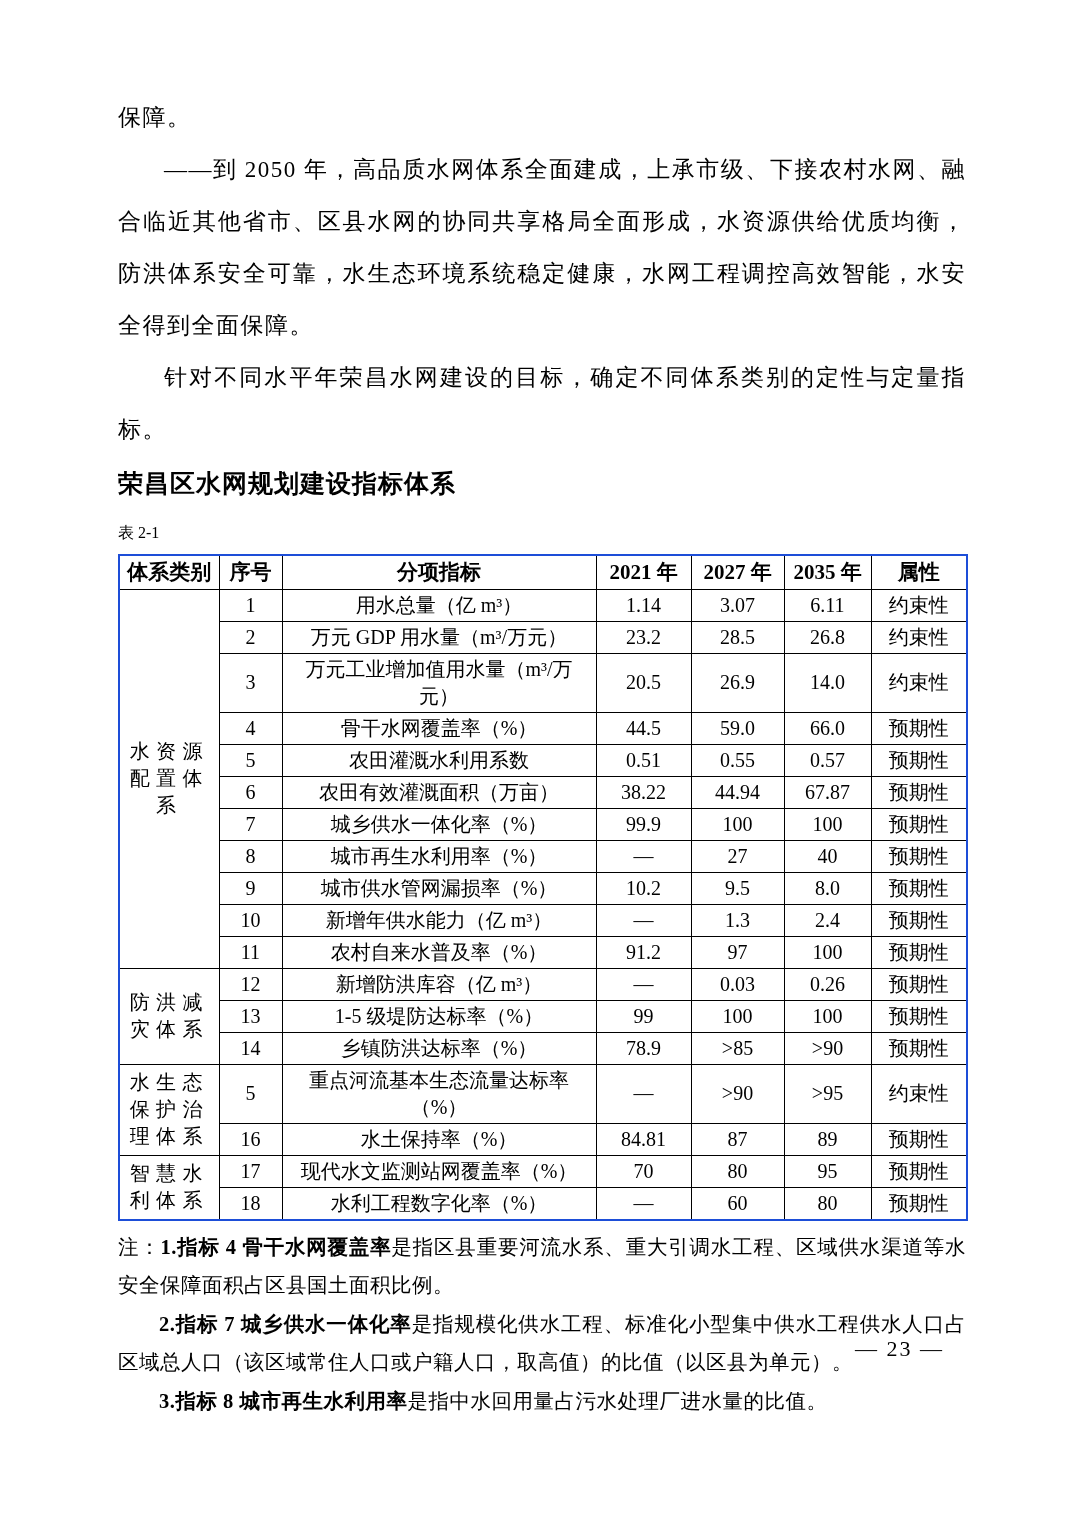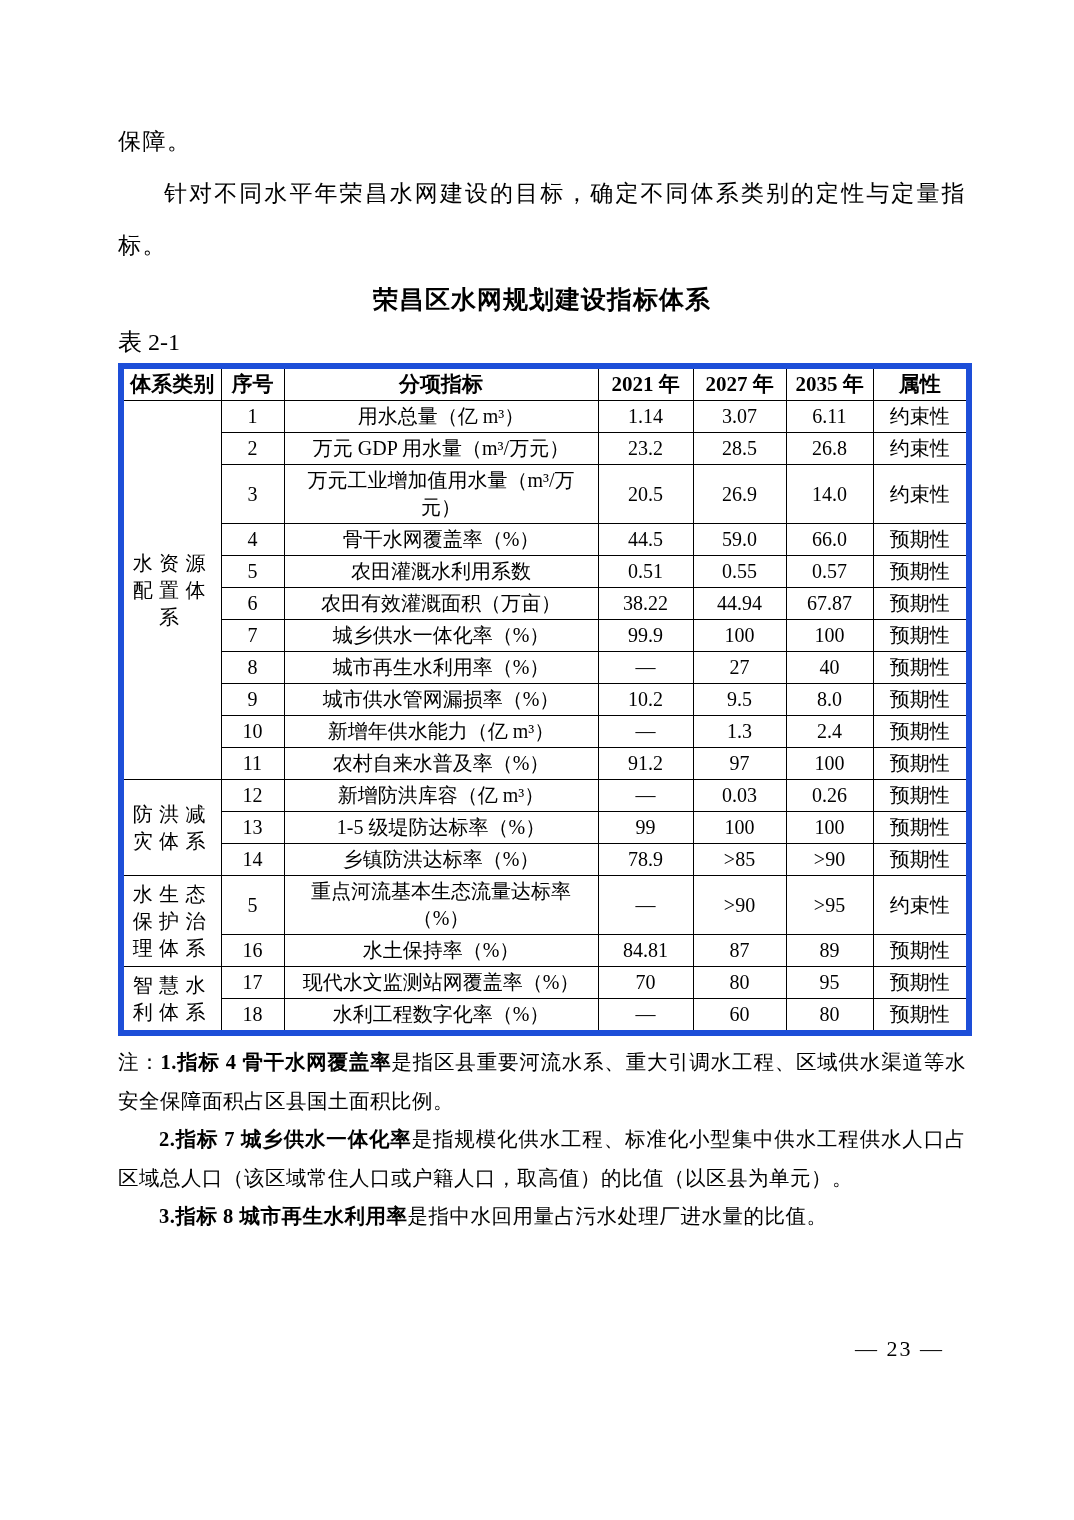--- a/index.html
+++ b/index.html
@@ -13,49 +13,48 @@
     font-family: "Liberation Serif", "DejaVu Serif", serif;
     overflow: hidden;
   }
   .content {
     position: absolute;
     left: 118px;
     top: 0;
     width: 848px;
   }
   .body-text {
-    padding-top: 116px;
+    padding-top: 92px;
   }
   .para {
     font-size: 23px;
     line-height: 52px;
     text-align: justify;
     letter-spacing: 1.5px;
     color: #000;
   }
   .para.indent { text-indent: 2em; }
   .doc-title {
     margin-top: 8px;
     font-size: 25px;
     font-weight: bold;
-    text-align: center;
     letter-spacing: 1px;
     line-height: 40px;
   }
   .table-label {
-    margin-top: 7px;
+    margin-top: 14px;
     margin-bottom: 6px;
-    font-size: 24px;
+    font-size: 16px;
     line-height: 30px;
   }
   table.spec {
     width: 848px;
     border-collapse: collapse;
     table-layout: fixed;
-    border: 6px solid #1d4ed8;
+    border: 2px solid #1d4ed8;
     font-size: 20px;
   }
   table.spec th, table.spec td {
     border: 1px solid #000;
     text-align: center;
     vertical-align: middle;
     padding: 2px 4px;
     line-height: 27px;
   }
   table.spec th {
@@ -87,20 +86,21 @@
   }
 </style>
 </head>
 <body>
 
 <div class="page">
   <div class="content">
 
     <div class="body-text" id="paragraphs">
         <div class="para">保障。</div>
+        <div class="para indent">——到 2050 年，高品质水网体系全面建成，上承市级、下接农村水网、融合临近其他省市、区县水网的协同共享格局全面形成，水资源供给优质均衡，防洪体系安全可靠，水生态环境系统稳定健康，水网工程调控高效智能，水安全得到全面保障。</div>
         <div class="para indent">针对不同水平年荣昌水网建设的目标，确定不同体系类别的定性与定量指标。</div>
       </div>
 
     <div class="doc-title">荣昌区水网规划建设指标体系</div>
 
     <div class="table-label">表 2-1</div>
 
     <table class="spec">
       <colgroup id="table-cols">
           <col style="width: 100px;">

